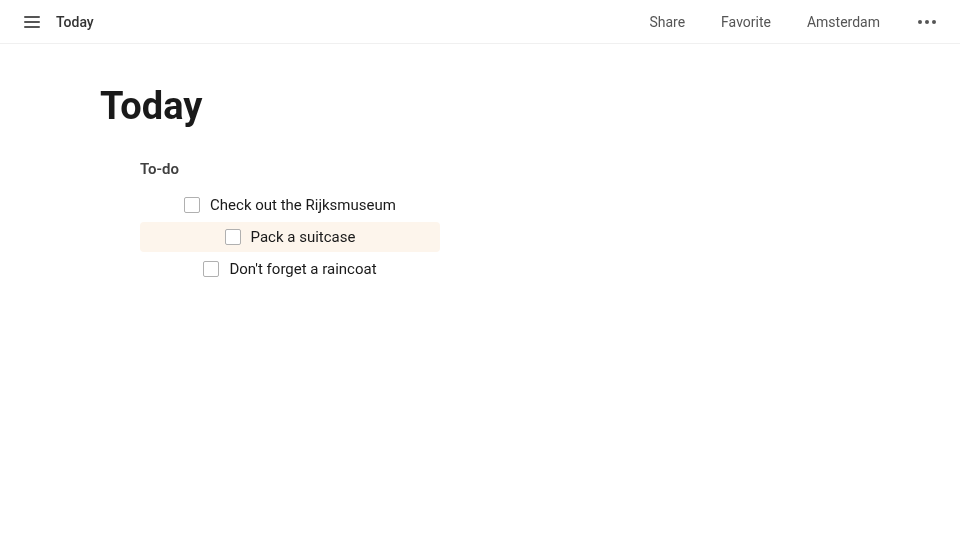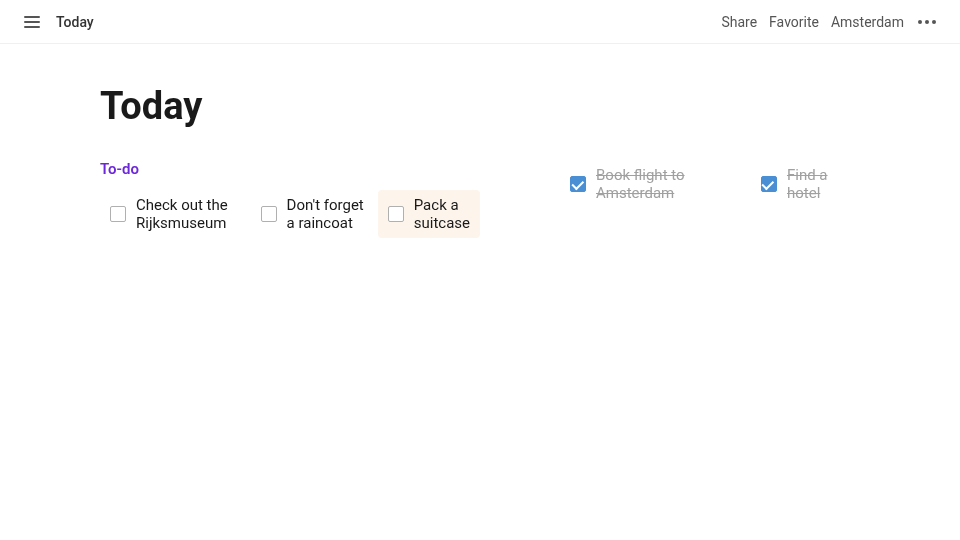--- a/index.html
+++ b/index.html
@@ -52,21 +52,21 @@
 
     .topbar-title {
       font-size: 14px;
       font-weight: 500;
       color: #333;
     }
 
     .topbar-right {
       display: flex;
       align-items: center;
-      gap: 8px;
+      gap: 32px;
     }
 
     .topbar-action {
       font-size: 14px;
       color: #555;
       cursor: pointer;
       padding: 4px 2px;
     }
 
     .more-icon {
@@ -102,28 +102,28 @@
       gap: 80px;
     }
 
     .column {
       min-width: 300px;
     }
 
     .column-title {
       font-size: 15px;
       font-weight: 600;
-      color: #6d28d9;
+      color: #404040;
       margin-bottom: 12px;
     }
 
     
     .todo-list {
       display: flex;
-      flex-direction: row;
+      flex-direction: column;
       gap: 2px;
     }
 
     .todo-item {
       display: flex;
       align-items: center;
       gap: 10px;
       padding: 6px 10px;
       border-radius: 4px;
       cursor: pointer;
@@ -200,37 +200,27 @@
 
   <div class="columns">
 
     <div class="column">
       <div class="column-title">To-do</div>
       <div class="todo-list">
         <div class="todo-item">
           <div class="checkbox"></div>
           <span class="todo-text">Check out the Rijksmuseum</span>
         </div>
+        <div class="todo-item highlighted">
+          <div class="checkbox"></div>
+          <span class="todo-text">Pack a suitcase</span>
+        </div>
         <div class="todo-item">
           <div class="checkbox"></div>
           <span class="todo-text">Don't forget a raincoat</span>
         </div>
-        <div class="todo-item highlighted">
-          <div class="checkbox"></div>
-          <span class="todo-text">Pack a suitcase</span>
-        </div>
       </div>
     </div>
 
     <div class="column">
-      <div class="todo-list">
-        <div class="todo-item">
-          <div class="checkbox checked"></div>
-          <span class="todo-text done">Book flight to Amsterdam</span>
-        </div>
-        <div class="todo-item">
-          <div class="checkbox checked"></div>
-          <span class="todo-text done">Find a hotel</span>
-        </div>
-      </div>
     </div>
   </div>
 </main>
 
 </body></html>

